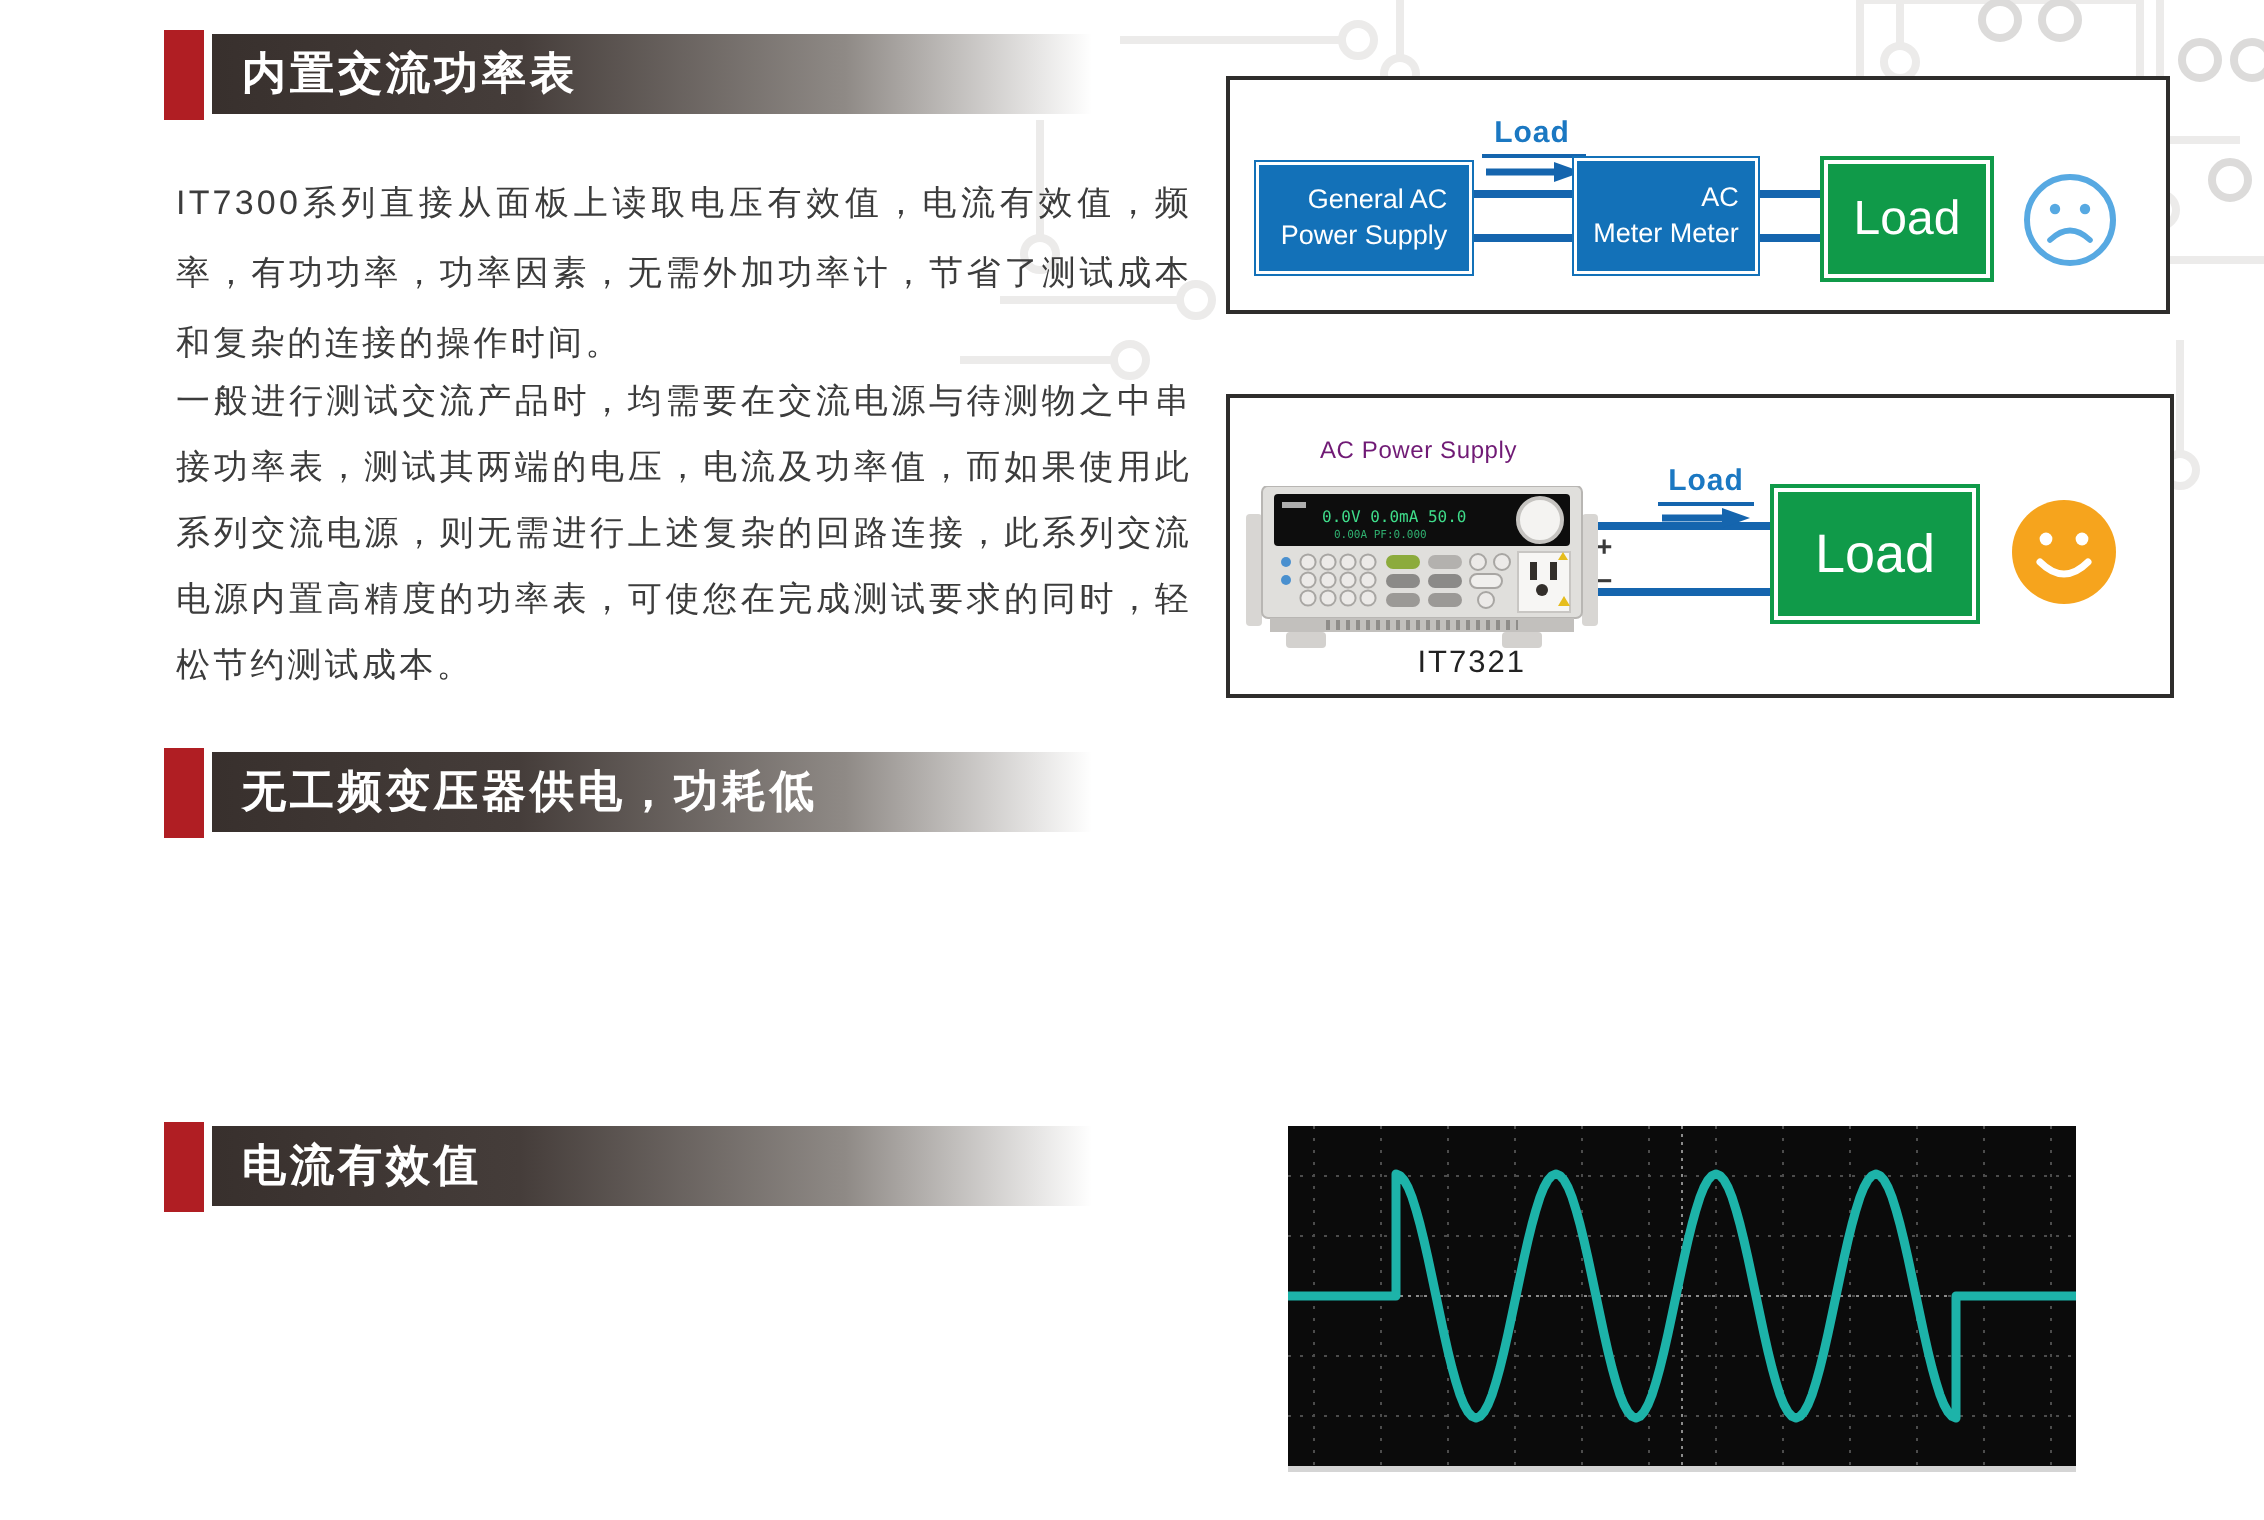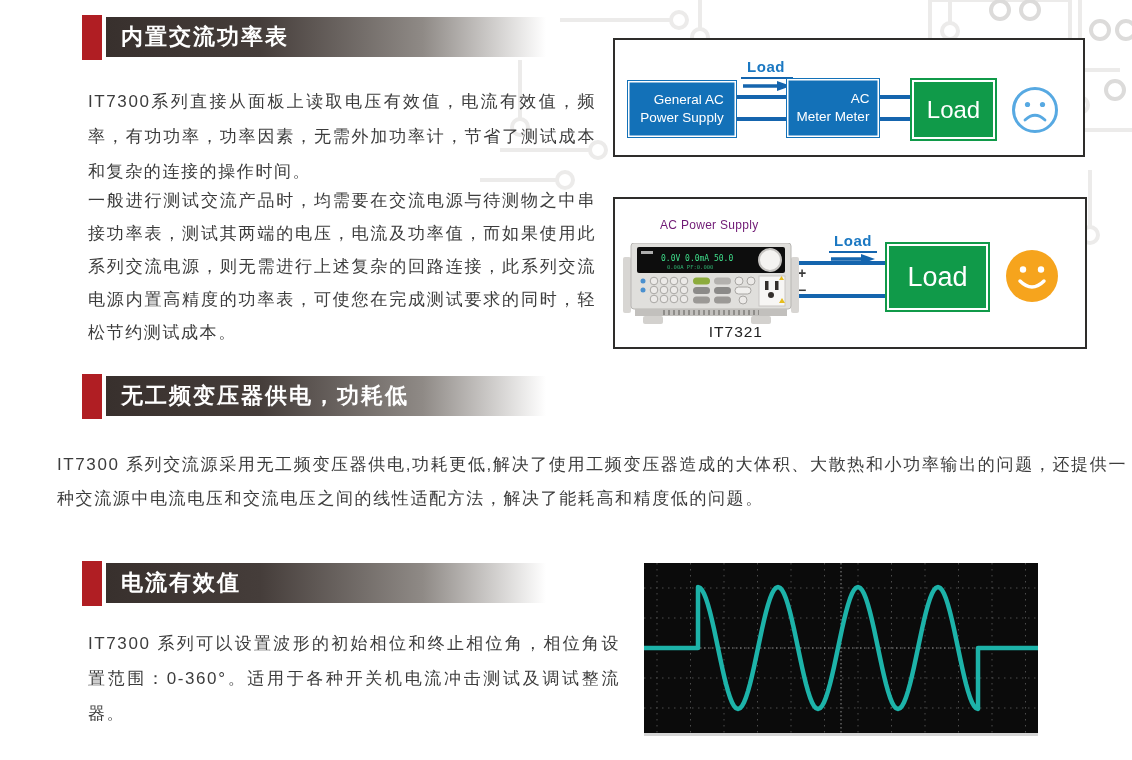--- a/index.html
+++ b/index.html
@@ -188,27 +188,25 @@
       <circle cx="19" cy="21.5" r="3.2" fill="#fff"></circle>
       <circle cx="37" cy="21.5" r="3.2" fill="#fff"></circle>
       <path d="M16 33 Q28 45 40 33" fill="none" stroke="#fff" stroke-width="3.5" stroke-linecap="round"></path>
     </svg>
   </div>
 
   <div class="banner" style="top:374px">
     <div class="red"></div>
     <div class="bar">无工频变压器供电，功耗低</div>
   </div>
-  <div class="para" style="left:57px;top:448px;width:1070px;line-height:34px">IT7300 系列交流源采用无工频变压器供电,功耗更低,解决了使用工频变压器造成的大体积、大散热和小功率输出的问题，还提供一种交流源中电流电压和交流电压之间的线性适配方法，解决了能耗高和精度低的问题。</div>
 
   <div class="banner" style="top:561px">
     <div class="red"></div>
     <div class="bar">电流有效值</div>
   </div>
-  <div class="para" style="left:88px;top:626px;width:532px;line-height:35px">IT7300 系列可以设置波形的初始相位和终止相位角，相位角设置范围：0-360°。适用于各种开关机电流冲击测试及调试整流器。</div>
 
   <div class="scope">
     <svg id="scope-svg" width="394" height="170" viewBox="0 0 394 170">
         <line x1="13" y1="0" x2="13" y2="170" stroke="#4c4c4c" stroke-width="1" stroke-dasharray="1.5 4.5"></line>
         <line x1="46.5" y1="0" x2="46.5" y2="170" stroke="#4c4c4c" stroke-width="1" stroke-dasharray="1.5 4.5"></line>
         <line x1="80" y1="0" x2="80" y2="170" stroke="#4c4c4c" stroke-width="1" stroke-dasharray="1.5 4.5"></line>
         <line x1="113.5" y1="0" x2="113.5" y2="170" stroke="#4c4c4c" stroke-width="1" stroke-dasharray="1.5 4.5"></line>
         <line x1="147" y1="0" x2="147" y2="170" stroke="#4c4c4c" stroke-width="1" stroke-dasharray="1.5 4.5"></line>
         <line x1="180.5" y1="0" x2="180.5" y2="170" stroke="#4c4c4c" stroke-width="1" stroke-dasharray="1.5 4.5"></line>
         <line x1="214" y1="0" x2="214" y2="170" stroke="#4c4c4c" stroke-width="1" stroke-dasharray="1.5 4.5"></line>

